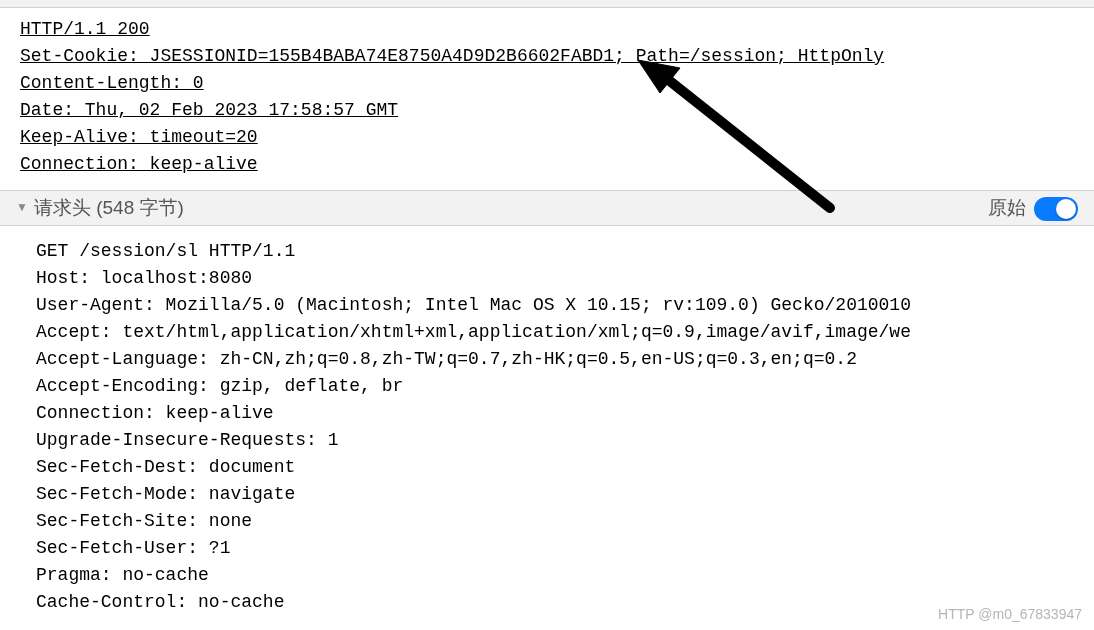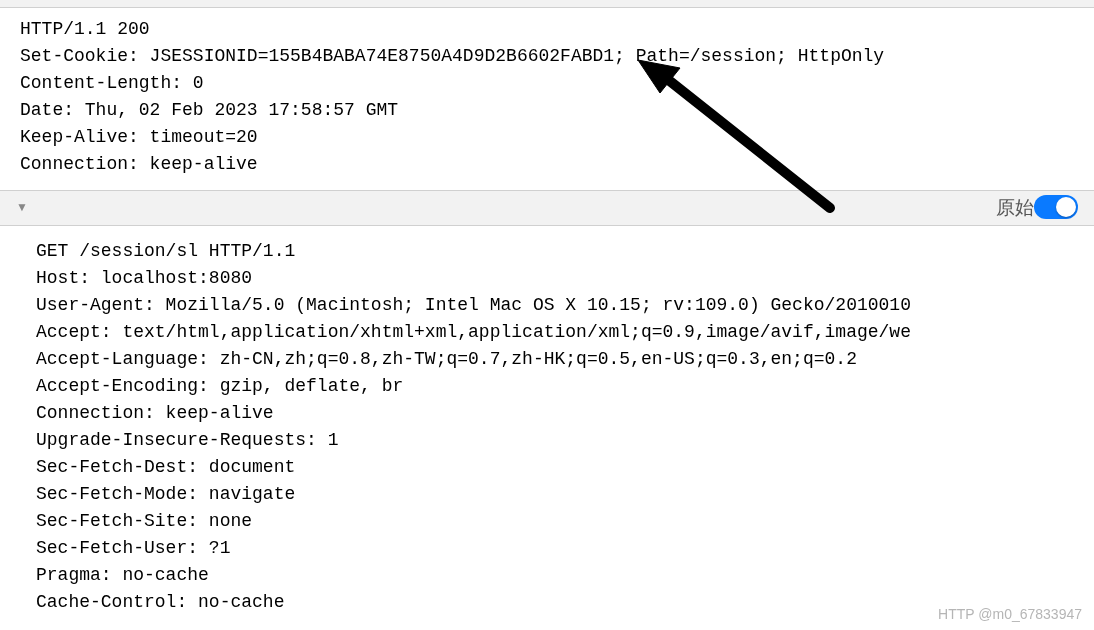--- a/index.html
+++ b/index.html
@@ -19,20 +19,21 @@
     .top-border {
       height: 8px;
       background: #f2f2f2;
       border-bottom: 1px solid #d0d0d0;
     }
     .response-headers {
       padding: 8px 37px 12px 20px;
       line-height: 1.5;
       white-space: pre;
       overflow: hidden;
+      text-decoration: underline;
     }
     .section-header {
       display: flex;
       align-items: center;
       justify-content: space-between;
       background: #f2f2f2;
       border-top: 1px solid #d0d0d0;
       border-bottom: 1px solid #d0d0d0;
       padding: 4px 16px;
       font-family: -apple-system, "Helvetica Neue", Arial, sans-serif;
@@ -45,21 +46,22 @@
       gap: 6px;
     }
     .triangle {
       display: inline-block;
       color: #888;
       font-size: 12px;
       transform: translateY(-1px);
     }
     .section-right {
       display: flex;
-      align-items: flex-start;
+      align-items: flex-end;
+      gap: 8px;
     }
     .raw-label {
       font-family: -apple-system, "Helvetica Neue", Arial, sans-serif;
     }
     .toggle {
       position: relative;
       width: 44px;
       height: 24px;
       background: #0a7aff;
       border-radius: 12px;
@@ -107,20 +109,21 @@
 <div class="response-headers">HTTP/1.1 200
 Set-Cookie: JSESSIONID=155B4BABA74E8750A4D9D2B6602FABD1; Path=/session; HttpOnly
 Content-Length: 0
 Date: Thu, 02 Feb 2023 17:58:57 GMT
 Keep-Alive: timeout=20
 Connection: keep-alive</div>
 
 <div class="section-header">
   <div class="section-left">
     <span class="triangle">▼</span>
+    <span>请求头 (548 字节)</span>
   </div>
   <div class="section-right">
     <span class="raw-label">原始</span>
     <span class="toggle">
       <span class="toggle-knob"></span>
     </span>
   </div>
 </div>
 
 <div class="request-headers">GET /session/sl HTTP/1.1

